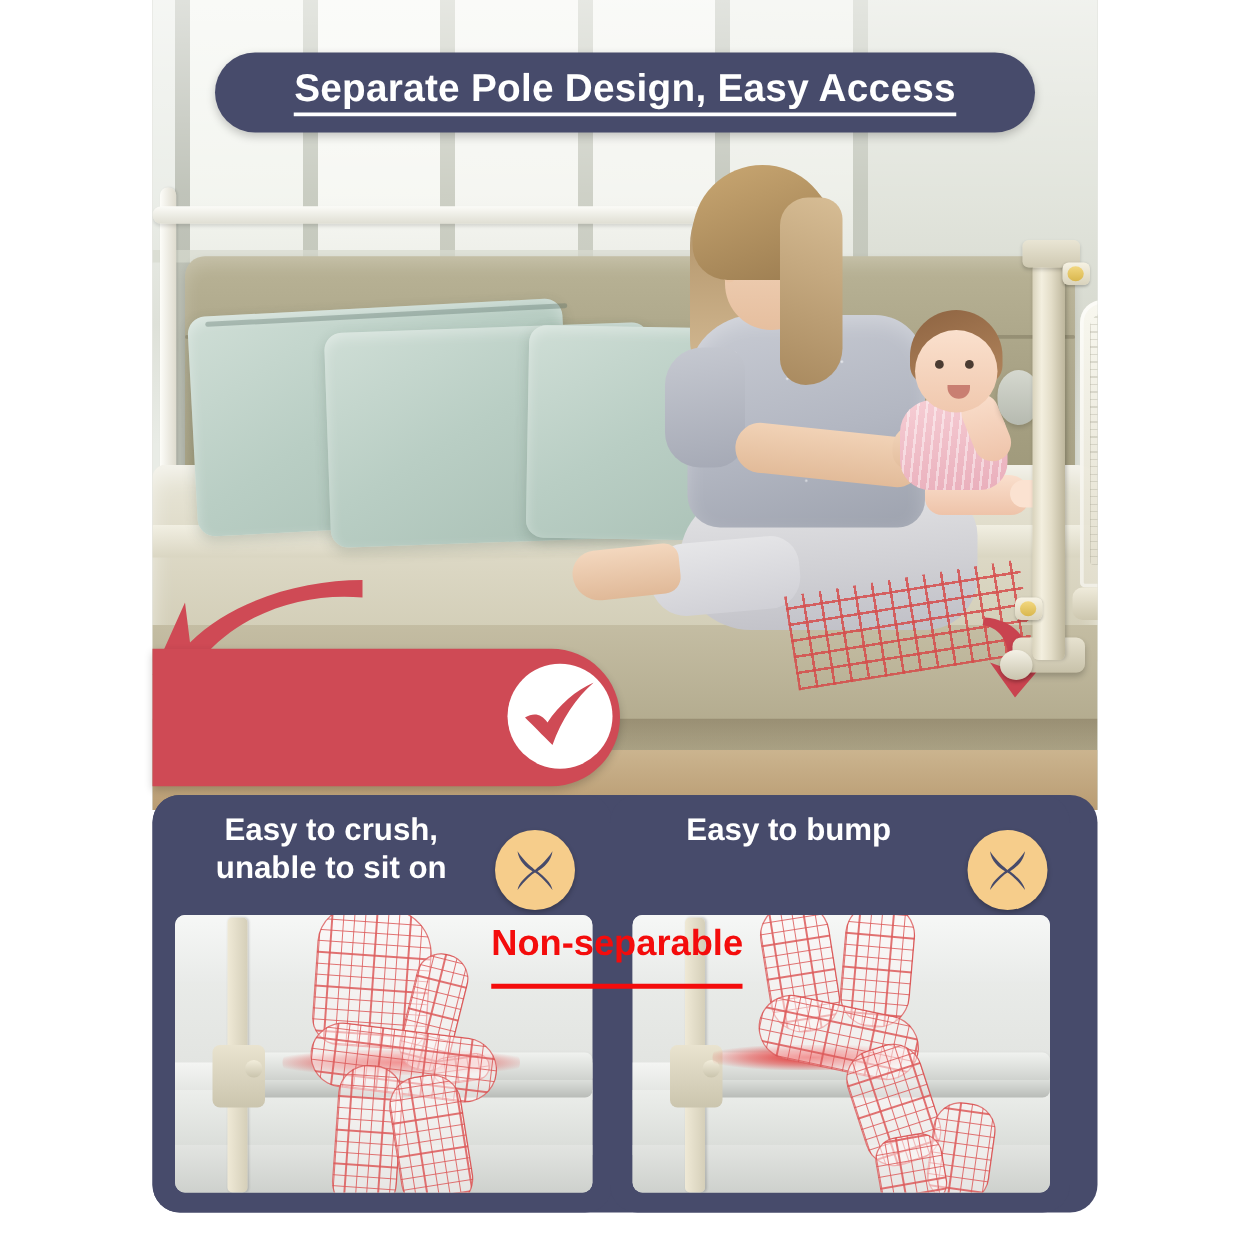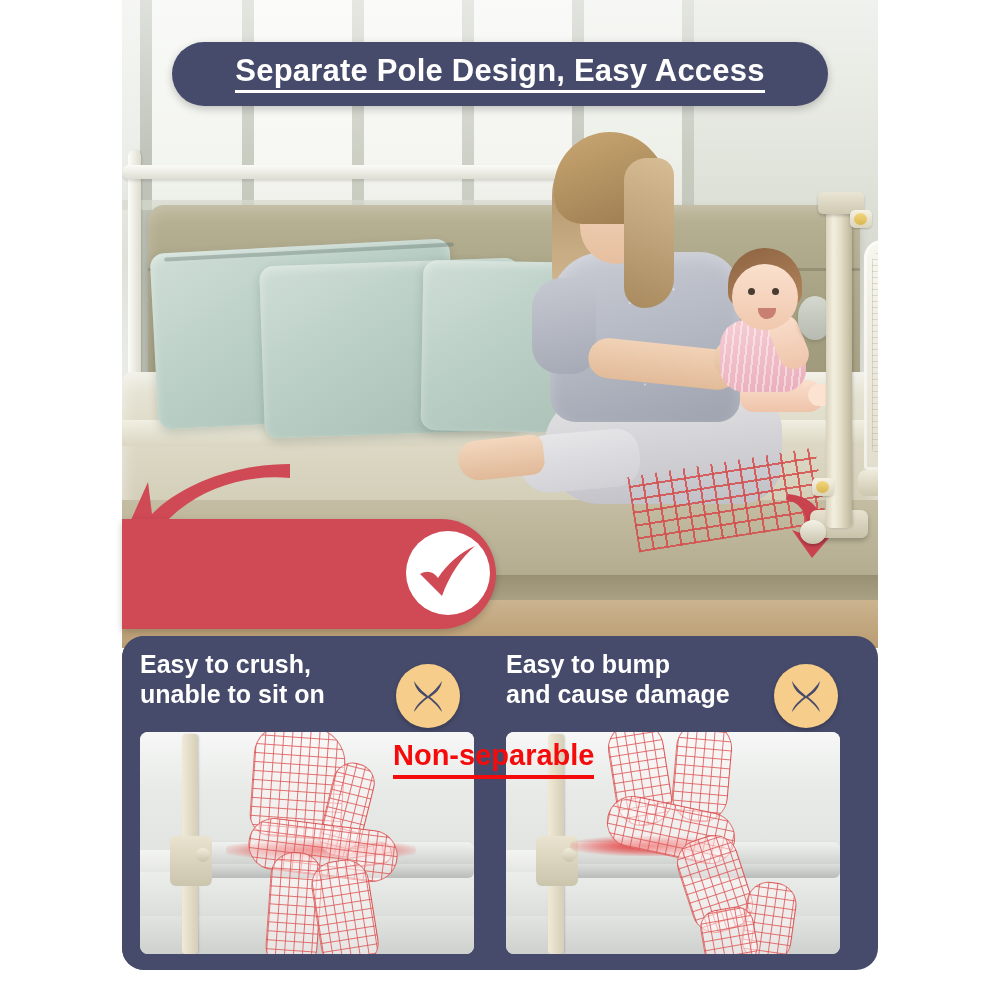--- a/index.html
+++ b/index.html
@@ -1,19 +1,19 @@
 <!DOCTYPE html>
 <html><head>
 <meta charset="utf-8">
 <style>
   * { margin:0; padding:0; box-sizing:border-box; }
   html,body { width:1000px; height:1000px; background:#ffffff; overflow:hidden;
     font-family:"Liberation Sans","DejaVu Sans",sans-serif; }
 
-  #poster { position:relative; width:1000px; height:808px; background:#ffffff; }
+  #poster { position:relative; width:1000px; height:808px; background:#ffffff;text-align:center; }
 
   
   .hero { position:absolute; left:122px; top:0; width:756px; height:648px; overflow:hidden;
           background:#cdd0c6; }
   
   .hero-wall { position:absolute; inset:0;
     background:
       linear-gradient(90deg,
         #e9ece6 0px,#e9ece6 18px,
         #b9bdb2 18px,#b9bdb2 30px,
@@ -267,21 +267,21 @@
   .wfR .thighU { left:106px; top:-10px; width:56px; height:104px; border-radius:26px; transform:rotate(-9deg); }
   .wfR .thighB { left:168px; top:-10px; width:56px; height:100px; border-radius:26px; transform:rotate(5deg); }
   .wfR .knee   { left:100px; top:72px; width:130px; height:52px; border-radius:26px; transform:rotate(12deg); }
   .wfR .calf   { left:178px; top:104px; width:62px; height:96px; border-radius:24px; transform:rotate(-18deg); }
   .wfR .foot   { left:196px; top:176px; width:54px; height:58px; border-radius:18px; transform:rotate(-10deg); }
   .wfR .lower  { left:238px; top:150px; width:50px; height:80px; border-radius:22px; transform:rotate(8deg); }
 
   
   .nonsep { position:absolute; left:393px; top:741px; z-index:8;
     color:#f40c0c; font-size:29px; font-weight:bold; line-height:1;
-    border-bottom:4px solid #f40c0c; padding-bottom:5px; white-space:nowrap; }
+    border-bottom:4px solid #f40c0c; padding-bottom:17px; white-space:nowrap; }
 </style>
 </head>
 <body>
 
 <div id="poster">
 
   <div class="hero">
     <div class="hero-wall"></div>
     <div class="hero-wall-fade"></div>
     <div class="hero-window-sill"></div>
@@ -407,21 +407,20 @@
         <div class="wf-seg shin2"></div>
         <div class="wf-seg shin"></div>
         <div class="wf-seg foot"></div>
       </div>
     </div>
   </div>
 
   <div class="panel right">
     <div class="panel-caption">
       <div>Easy to bump</div>
-      <div>and cause damage</div>
     </div>
     <div class="x-badge r">
       <svg width="40" height="40" viewBox="0 0 40 40">
         <path d="M6 5 C12 14, 18 18, 20 20 C22 18, 28 14, 34 5 C33 13, 27 18, 22 21 C27 25, 33 30, 34 36 C28 28, 22 23, 20 22 C18 23, 12 28, 6 36 C7 30, 13 25, 18 21 C13 18, 7 13, 6 5 Z" fill="#474b6b"></path>
       </svg>
     </div>
     <div class="cmp-photo">
       <div class="cmp-wallline"></div>
       <div class="cmp-bedtop"></div>
       <div class="cmp-bedbody"></div>

